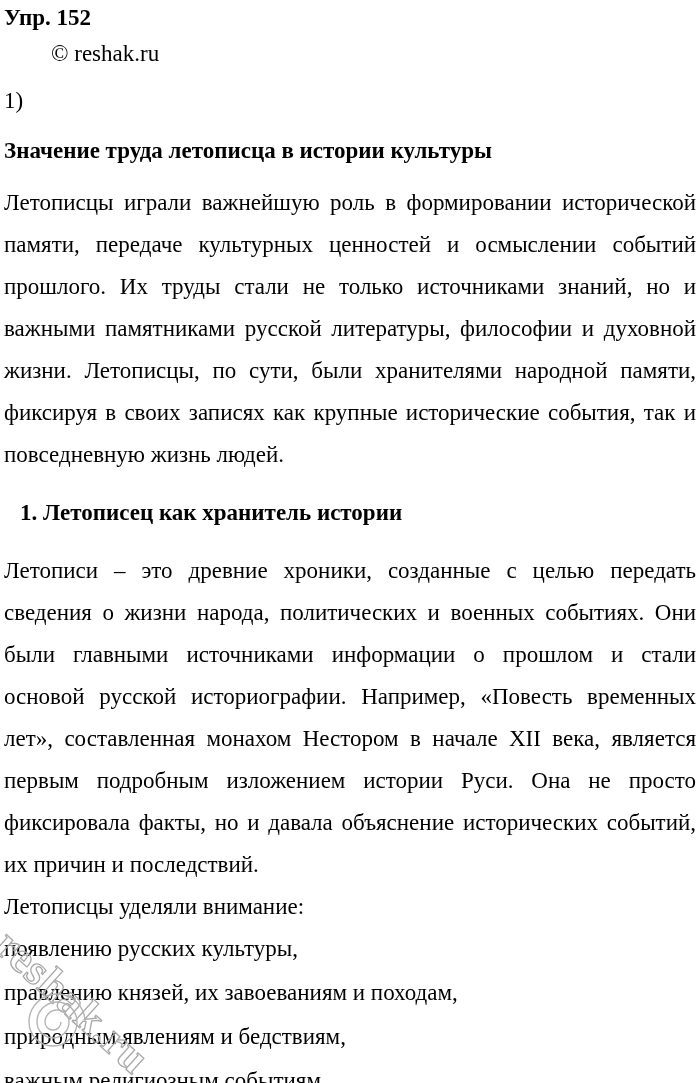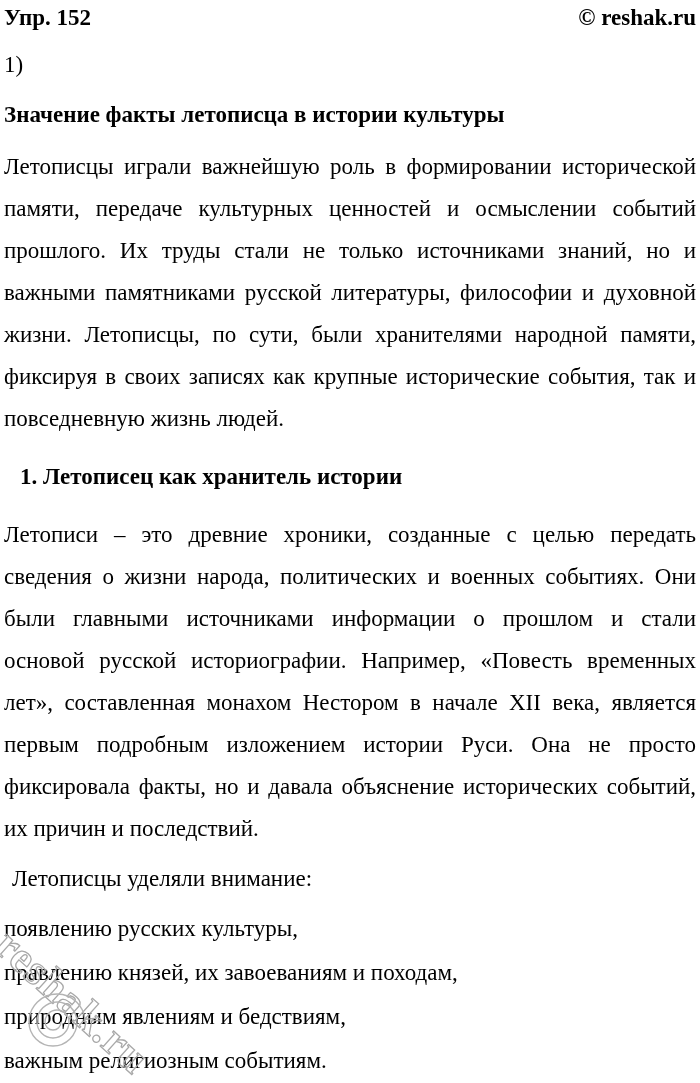--- a/index.html
+++ b/index.html
@@ -21,44 +21,45 @@
     position: relative;
     width: 100%;
     height: 100%;
     padding: 0 4px;
     box-sizing: border-box;
     z-index: 1;
   }
   .top-row {
     display: flex;
     justify-content: space-between;
-    align-items: flex-end;
+    align-items: flex-start;
     line-height: 36px;
+    flex-direction: column;
   }
   .exercise-label { font-weight: bold; }
-  .copyright { font-weight: bold; }
+  .copyright { font-weight: normal; margin-left: 47px; }
   .part-label { margin-top: 8px; line-height: 42px; }
   h1.essay-title {
     font-size: 23px;
     font-weight: bold;
     margin: 8px 0 0 0;
     line-height: 42px;
   }
   p.body-par {
     margin: 10px 0 0 0;
     text-align: justify;
   }
   h2.section-heading {
     font-size: 23px;
     font-weight: bold;
     margin: 16px;
     line-height: 42px;
   }
   p.section-body { margin-top: 4px; }
-  p.list-intro { margin: 8px; }
+  p.list-intro { margin: 0; }
   .list p { margin: 0; }
   .list p + p { margin-top: 2px; }
 
   
   .watermark {
     position: absolute;
     left: 0; top: 0;
     width: 700px; height: 1083px;
     pointer-events: none;
     z-index: 2;
@@ -88,21 +89,21 @@
 
 <div class="page">
 
   <header class="top-row">
     <span class="exercise-label">Упр. 152</span>
     <span class="copyright">© reshak.ru</span>
   </header>
 
   <div class="part-label">1)</div>
 
-  <h1 class="essay-title">Значение факты летописца в истории культуры</h1>
+  <h1 class="essay-title">Значение труда летописца в истории культуры</h1>
 
   <p class="body-par">Летописцы играли важнейшую роль в формировании исторической памяти, передаче культурных ценностей и осмыслении событий прошлого. Их труды стали не только источниками знаний, но и важными памятниками русской литературы, философии и духовной жизни. Летописцы, по сути, были хранителями народной памяти, фиксируя в своих записях как крупные исторические события, так и повседневную жизнь людей.</p>
 
   <h2 class="section-heading">1. Летописец как хранитель истории</h2>
 
   <p class="body-par section-body">Летописи – это древние хроники, созданные с целью передать сведения о жизни народа, политических и военных событиях. Они были главными источниками информации о прошлом и стали основой русской историографии. Например, «Повесть временных лет», составленная монахом Нестором в начале XII века, является первым подробным изложением истории Руси. Она не просто фиксировала факты, но и давала объяснение исторических событий, их причин и последствий.</p>
 
   <p class="list-intro">Летописцы уделяли внимание:</p>
 
   <div class="list">

